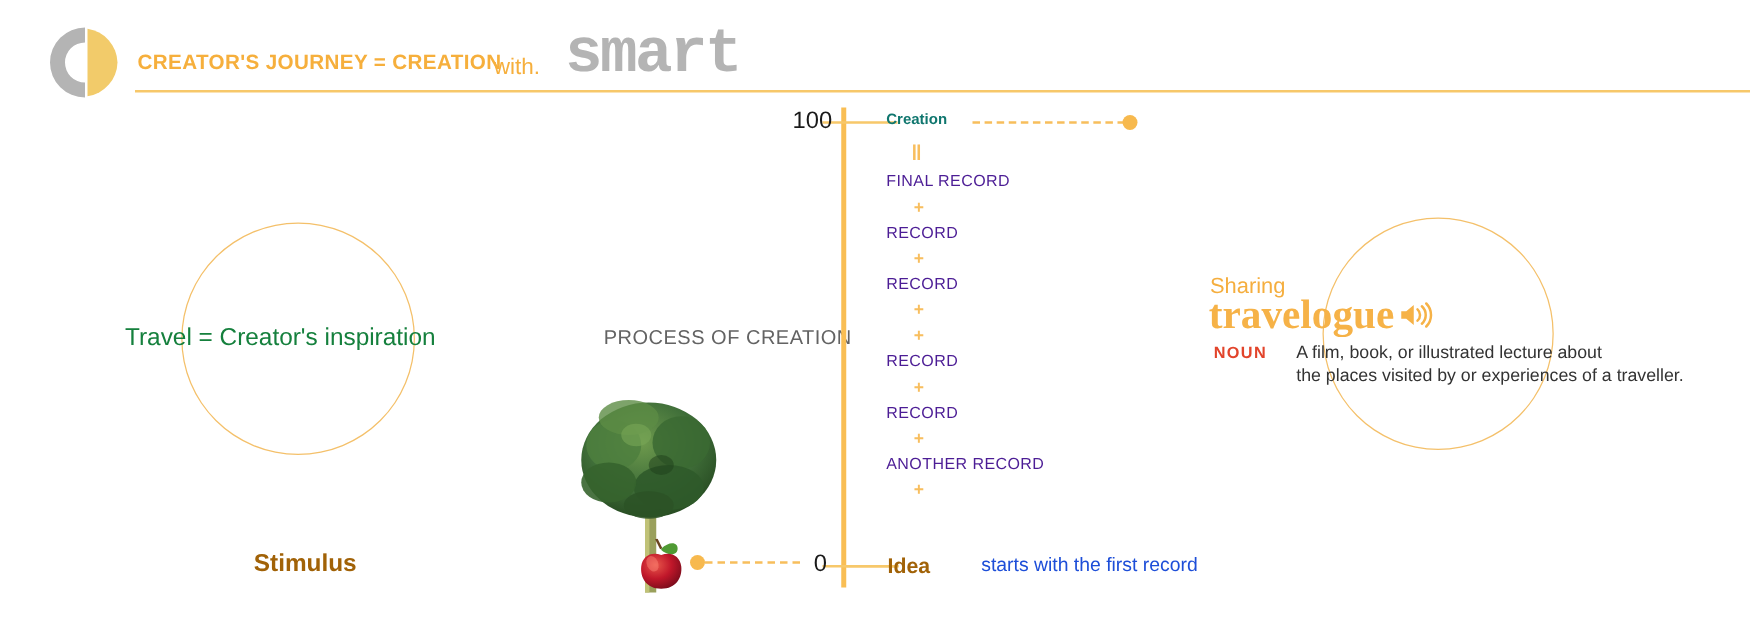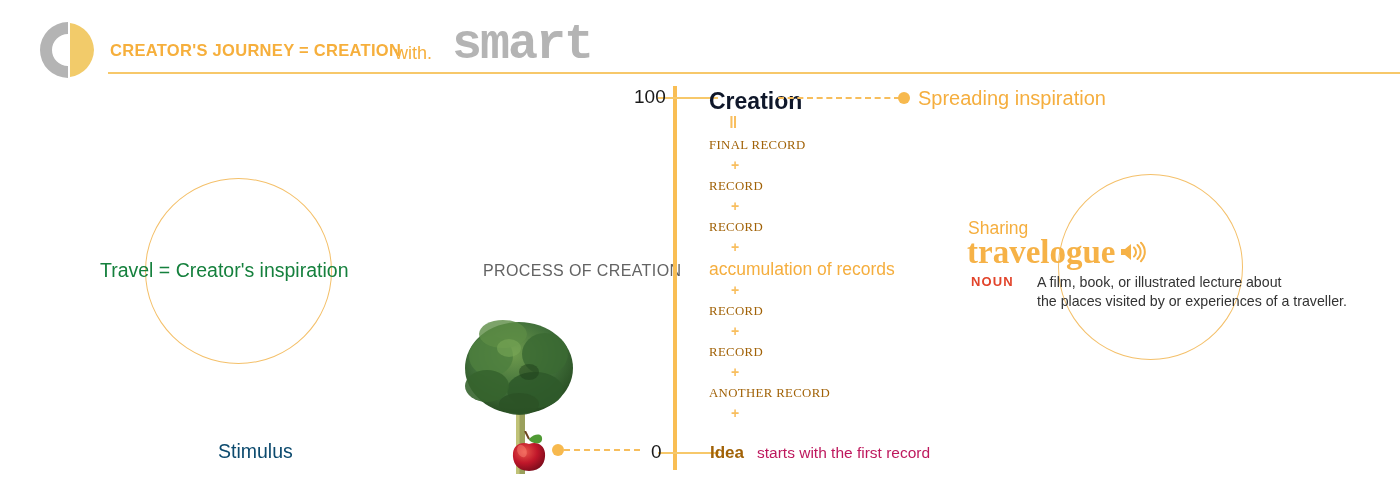--- a/index.html
+++ b/index.html
@@ -109,25 +109,25 @@
     position: absolute;
     left: 509px;
     top: 431px;
     width: 40px;
     height: 44px;
   }
 
   
   #stimulus-strong {
     position: absolute;
-    left: 218px;
+    left: 203px;
     top: 440px;
     font-size: 19.5px;
-    font-weight: 400;
-    color: #0c4a6e;
+    font-weight: 700;
+    color: #a16207;
     white-space: nowrap;
   }
   #stimulus-rest {
     position: absolute;
     left: 296px;
     top: 441px;
     font-size: 18px;
     color: #F8C273;
     white-space: nowrap;
   }
@@ -180,23 +180,23 @@
     font-size: 19px;
     color: #1a1a1a;
     white-space: nowrap;
   }
 
   
   #creation-label {
     position: absolute;
     left: 709px;
     top: 88px;
-    font-size: 23px;
-    font-weight: bold;
-    color: #0f172a;
+    font-size: 12px;
+    font-weight: bold;
+    color: #0f766e;
     white-space: nowrap;
   }
   #creation-dash {
     position: absolute;
     left: 778px;
     top: 97px;
     width: 122px;
     height: 0;
     border-top: 2px dashed #F7BE5C;
   }
@@ -245,22 +245,21 @@
     font-size: 17px;
     font-weight: bold;
     letter-spacing: -2px;
     color: #F8BE5E;
   }
   .stack-record {
     height: 20px;
     line-height: 20px;
     font-size: 12.8px;
     letter-spacing: 0.35px;
-    color: #a16207;
-    font-family: Liberation Serif, serif;
+    color: #4c1d95;
   }
   .stack-accum {
     height: 22px;
     line-height: 22px;
     font-size: 17.5px;
     color: #F5AE3E;
   }
 
   
   #idea-tick {
@@ -275,24 +274,24 @@
     position: absolute;
     left: 710px;
     top: 443px;
     font-size: 17px;
     font-weight: bold;
     color: #a16207;
     white-space: nowrap;
   }
   #idea-sub {
     position: absolute;
-    left: 757px;
+    left: 785px;
     top: 444px;
     font-size: 15.5px;
-    color: #be185d;
+    color: #1d4ed8;
     white-space: nowrap;
   }
 
   
   #ring-right {
     left: 1058px;
     top: 174px;
     width: 185px;
     height: 186px;
   }
@@ -408,31 +407,29 @@
 
   <div id="axis-line"></div>
   <div id="tick-top" class="axis-tick"></div>
   <div id="tick-bottom" class="axis-tick"></div>
   <div id="axis-val-top">100</div>
   <div id="axis-val-bottom">0</div>
 
   <div id="creation-label">Creation</div>
   <div id="creation-dash"></div>
   <div id="creation-dot"></div>
-  <div id="spreading-label">Spreading inspiration</div>
 
   <div id="stack">
       <div class="stack-row stack-eq">‖</div>
       <div class="stack-row stack-record">FINAL RECORD</div>
       <div class="stack-row stack-plus">+</div>
       <div class="stack-row stack-record">RECORD</div>
       <div class="stack-row stack-plus">+</div>
       <div class="stack-row stack-record">RECORD</div>
       <div class="stack-row stack-plus">+</div>
-      <div class="stack-row stack-accum">accumulation of records</div>
       <div class="stack-row stack-plus">+</div>
       <div class="stack-row stack-record">RECORD</div>
       <div class="stack-row stack-plus">+</div>
       <div class="stack-row stack-record">RECORD</div>
       <div class="stack-row stack-plus">+</div>
       <div class="stack-row stack-record">ANOTHER RECORD</div>
       <div class="stack-row stack-plus">+</div>
     </div>
 
   <div id="idea-tick"></div>

